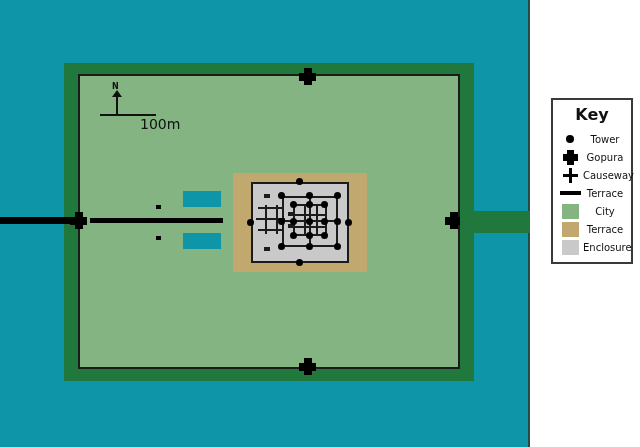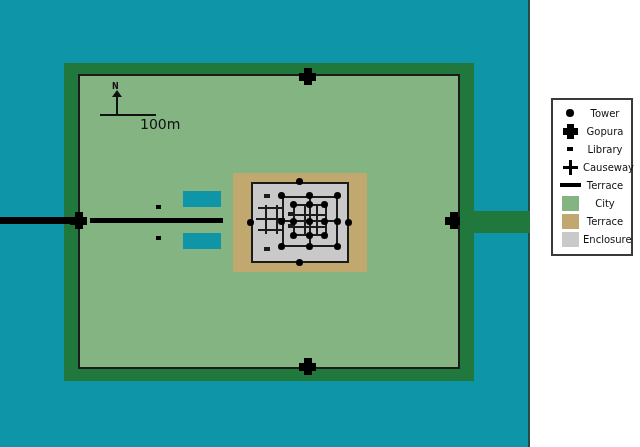--- a/index.html
+++ b/index.html
@@ -419,41 +419,36 @@
       <div class="north-arrow-line"></div>
       <div class="scale-tick"></div>
       <div class="scale-bar"></div>
       <div class="scale-label">100m</div>
     </div>
   </div>
 
   <div class="east-bridge"></div>
 
   <div class="legend">
+    <div class="legend-title">Key</div>
 
     <div class="legend-row">
       <span class="legend-sym">
           <span class="sym-dot"></span>
         </span>
       <span class="legend-text">Tower</span>
     </div>
 
     <div class="legend-row">
       <span class="legend-sym">
           <span class="sym-cross"></span>
         </span>
       <span class="legend-text">Gopura</span>
     </div>
 
-    <div class="legend-row">
-      <span class="legend-sym">
-          <span class="sym-lib"></span>
-        </span>
-      <span class="legend-text">Library</span>
-    </div>
 
     <div class="legend-row">
       <span class="legend-sym">
           <span class="sym-gate"></span>
         </span>
       <span class="legend-text">Causeway</span>
     </div>
 
     <div class="legend-row">
       <span class="legend-sym">

